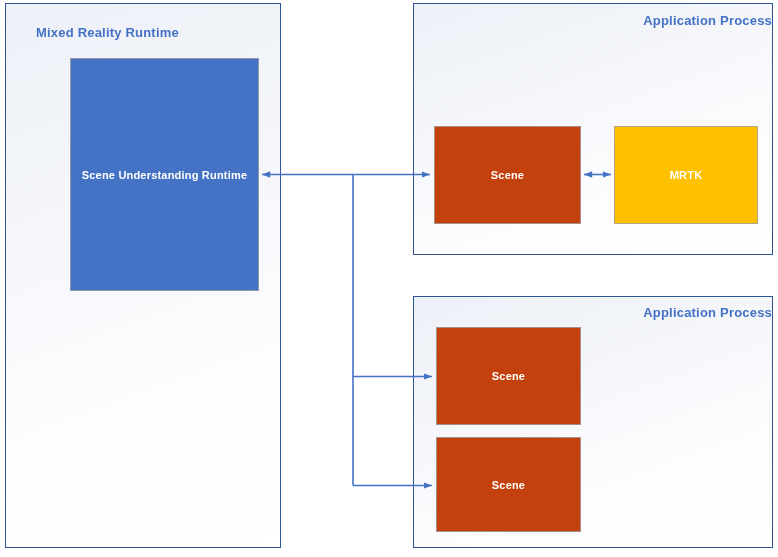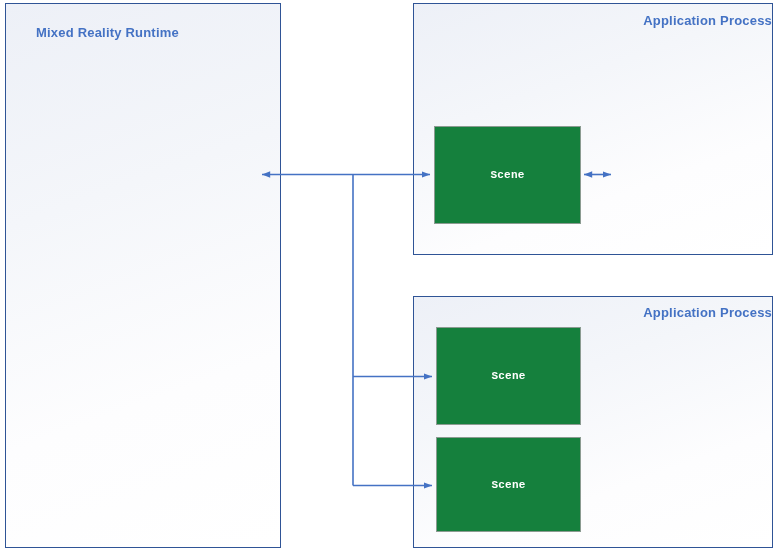--- a/index.html
+++ b/index.html
@@ -47,21 +47,21 @@
     justify-content: center;
     color: #FFFFFF;
     font-size: 11px;
     font-weight: 600;
     letter-spacing: 0.2px;
     border: 1px solid rgba(160,160,160,0.85);
     box-shadow: 0 0 0 0 rgba(0,0,0,0);
     text-align: center;
   }
   .node.blue   { background: #4472C4; }
-  .node.green  { background: #15803d; font-family: Liberation Mono, monospace; }
+  .node.green  { background: #c2410c; }
   .node.yellow { background: #FFC000; }
   .node-label { pointer-events: none; }
 
   
   .conn-svg {
     position: absolute;
     left: 0;
     top: 0;
     width: 778px;
     height: 557px;
@@ -71,29 +71,35 @@
 </style>
 </head>
 <body>
 
 <div id="canvas">
 
   <div class="panel" style="left:5px; top:3px; width:276px; height:545px;">
     <div class="panel-title left-aligned" style="top:21px; left:30px; right:auto;">Mixed Reality Runtime</div>
   </div>
 
+  <div class="node blue" style="left:70px; top:58px; width:189px; height:233px;">
+    <span class="node-label">Scene Understanding Runtime</span>
+  </div>
 
   <div class="panel" style="left:413px; top:3px; width:360px; height:252px;">
     <div class="panel-title" style="top:9px;">Application Process</div>
   </div>
 
   <div class="node green" style="left:434px; top:126px; width:147px; height:98px;">
     <span class="node-label">Scene</span>
   </div>
 
+  <div class="node yellow" style="left:614px; top:126px; width:144px; height:98px;">
+    <span class="node-label">MRTK</span>
+  </div>
 
   <div class="panel" style="left:413px; top:296px; width:360px; height:252px;">
     <div class="panel-title" style="top:8px;">Application Process</div>
   </div>
 
   <div class="node green" style="left:436px; top:327px; width:145px; height:98px;">
     <span class="node-label">Scene</span>
   </div>
 
   <div class="node green" style="left:436px; top:437px; width:145px; height:95px;">

